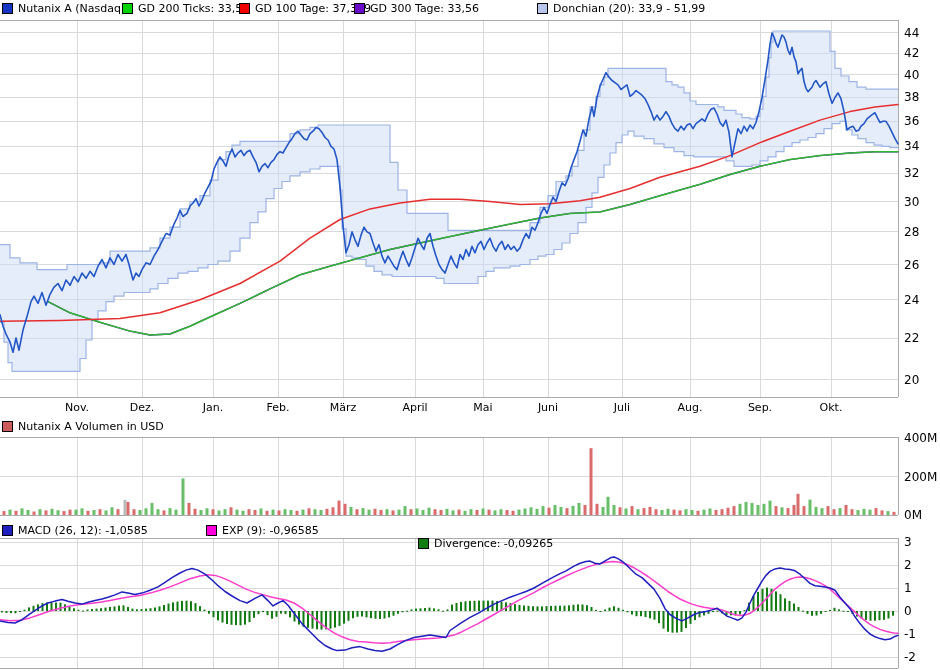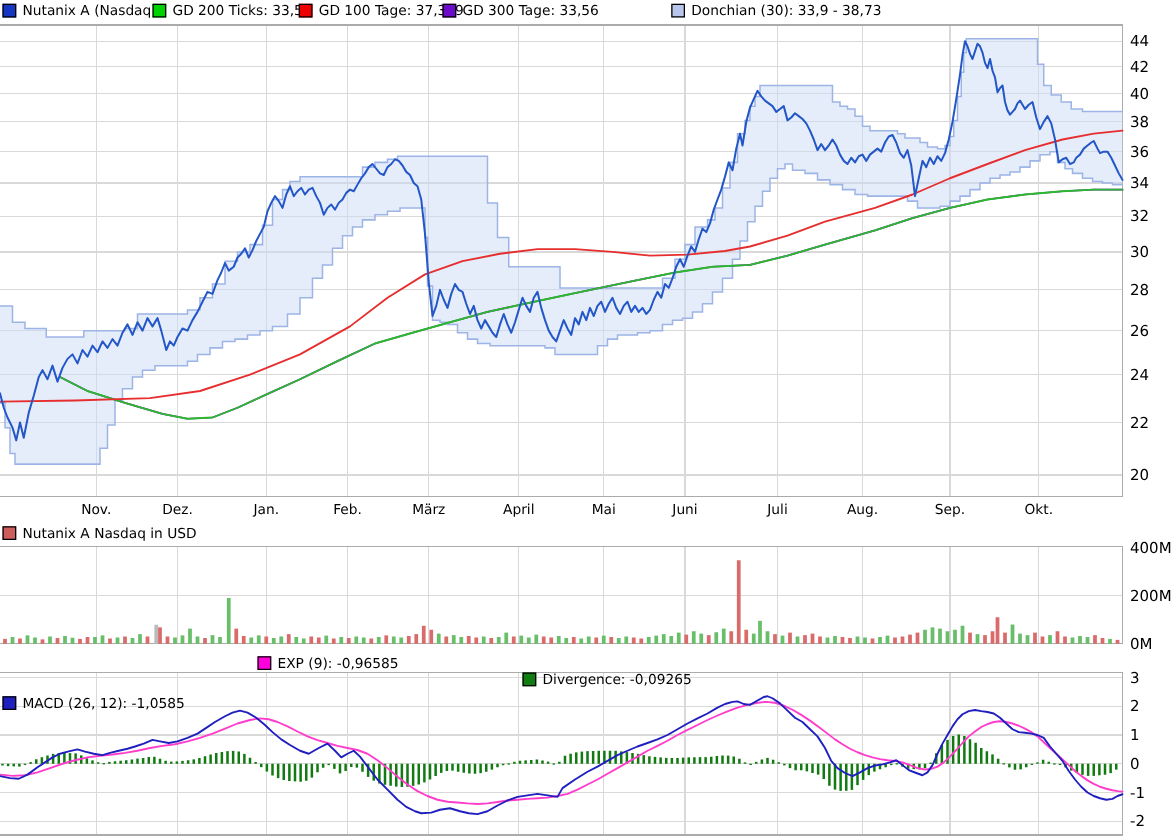--- a/index.html
+++ b/index.html
@@ -485,29 +485,29 @@
   <span class="lg-item" style="left:239px;top:2px">
       <i class="sw" style="background-color: rgb(238, 0, 0);"></i>
       <span>GD 100 Tage: 37,399</span>
     </span>
   <span class="lg-item" style="left:354px;top:2px">
       <i class="sw" style="background-color: rgb(107, 10, 201);"></i>
       <span>GD 300 Tage: 33,56</span>
     </span>
   <span class="lg-item" style="left:537px;top:2px">
       <i class="sw" style="background-color: rgb(183, 198, 234);"></i>
-      <span>Donchian (30): 33,9 - 38,73</span>
+      <span>Donchian (20): 33,9 - 51,99</span>
     </span>
 
   <span class="lg-item" style="left:2px;top:420px">
       <i class="sw" style="background-color: rgb(205, 92, 92);"></i>
-      <span>Nutanix A Nasdaq in USD</span>
+      <span>Nutanix A Volumen in USD</span>
     </span>
 
-  <span class="lg-item" style="left:2px;top:556px">
+  <span class="lg-item" style="left:2px;top:524px">
       <i class="sw" style="background-color: rgb(31, 31, 191);"></i>
       <span>MACD (26, 12): -1,0585</span>
     </span>
   <span class="lg-item" style="left:206px;top:524px">
       <i class="sw" style="background-color: rgb(255, 0, 221);"></i>
       <span>EXP (9): -0,96585</span>
     </span>
   <span class="lg-item" style="left:418px;top:537px">
       <i class="sw" style="background-color: rgb(15, 125, 15);"></i>
       <span>Divergence: -0,09265</span>

